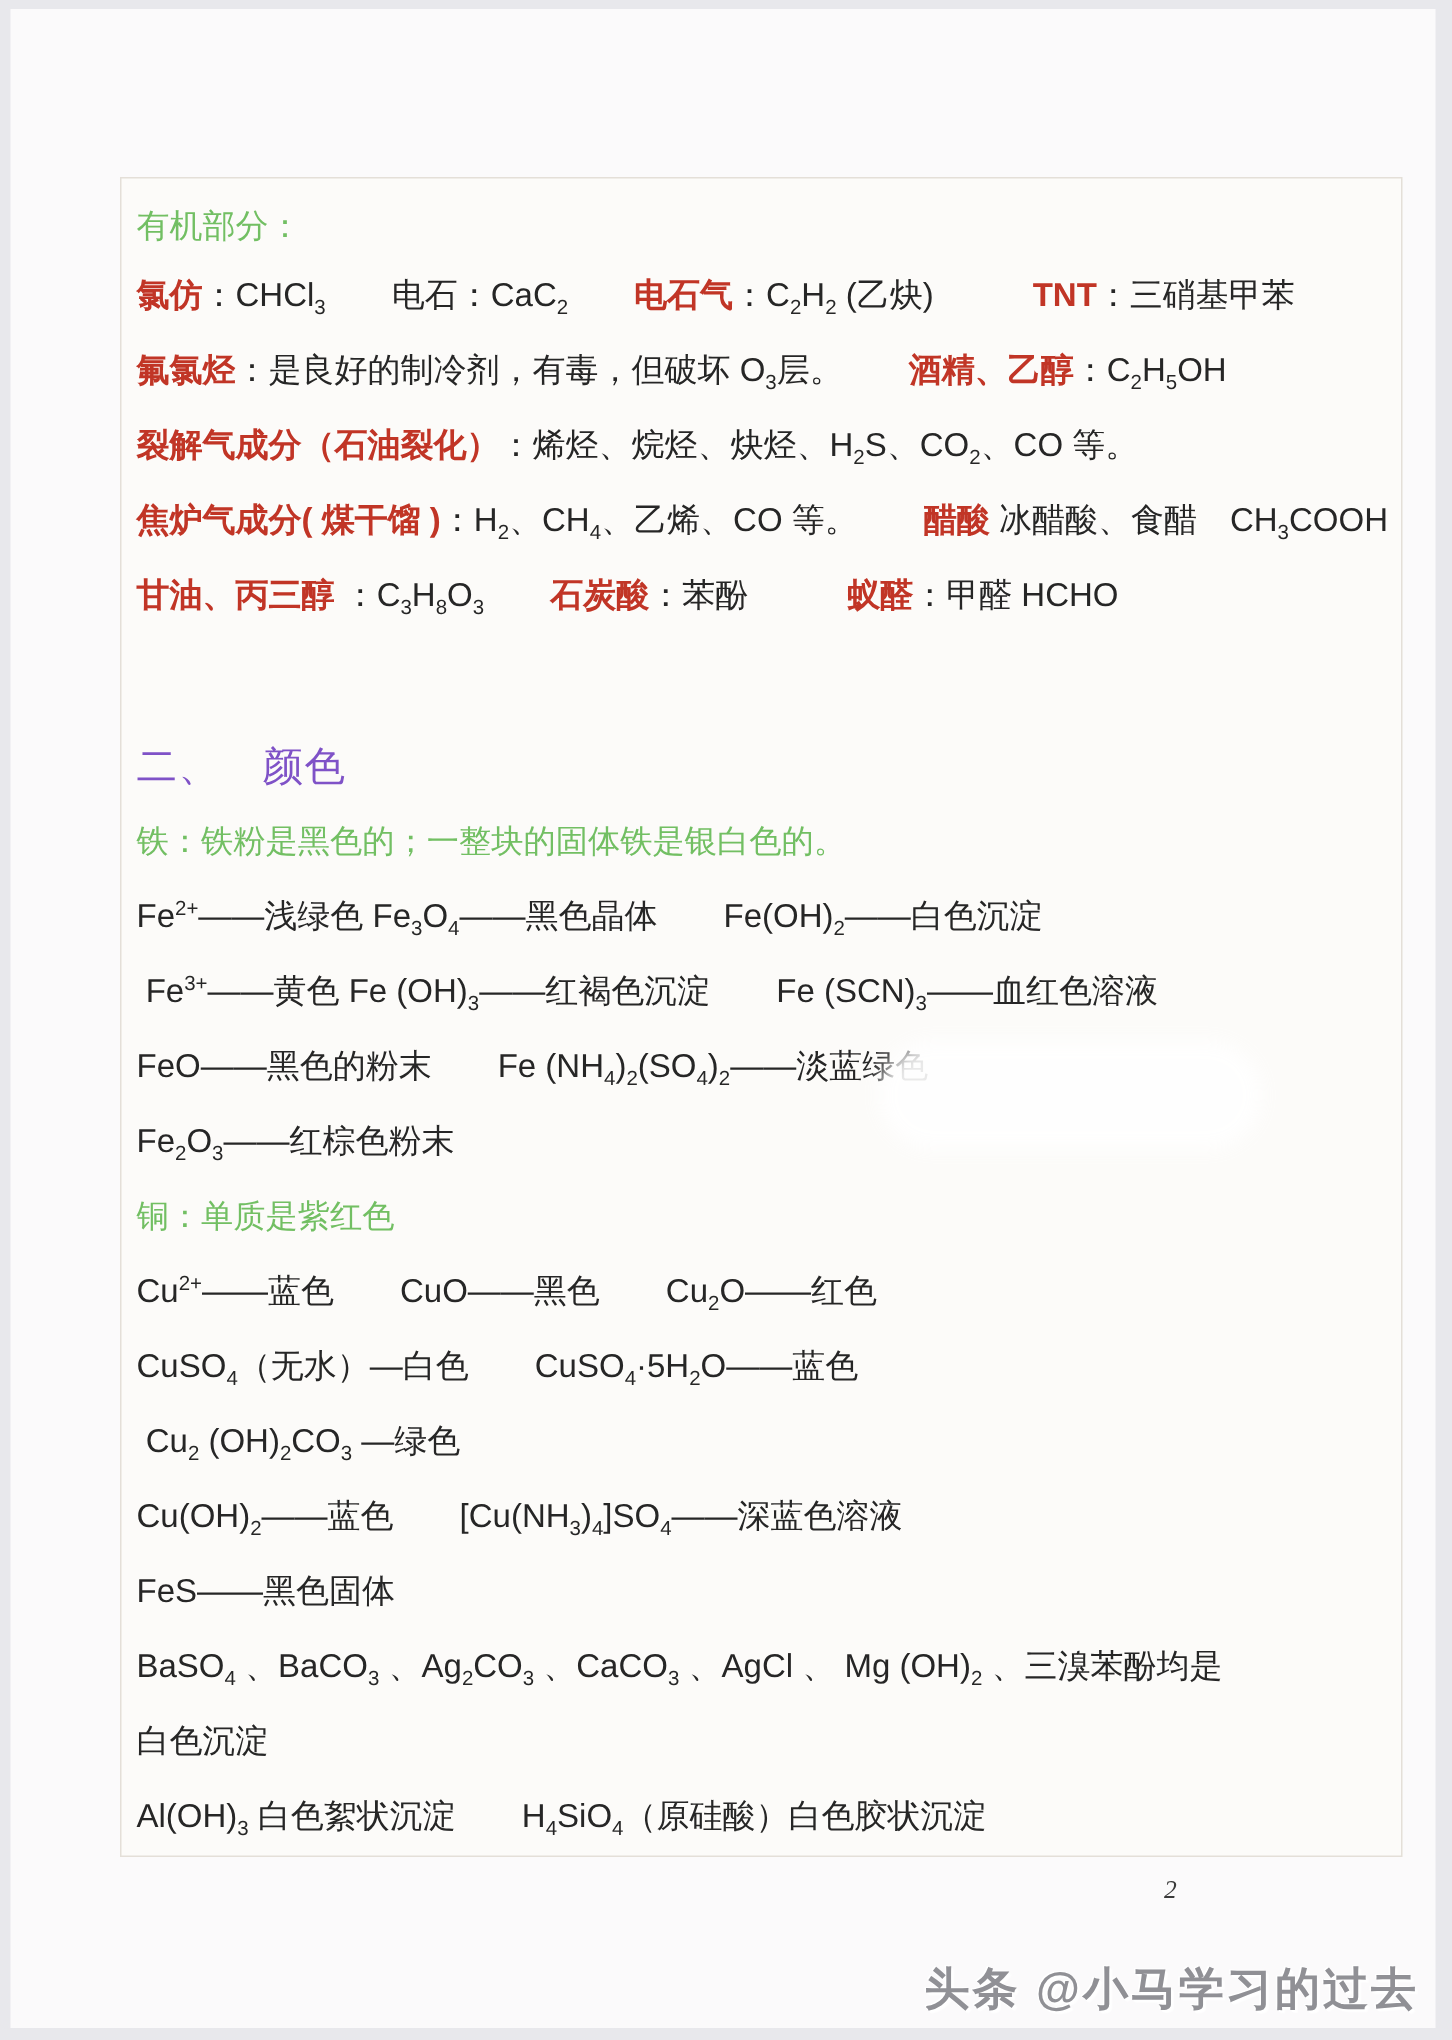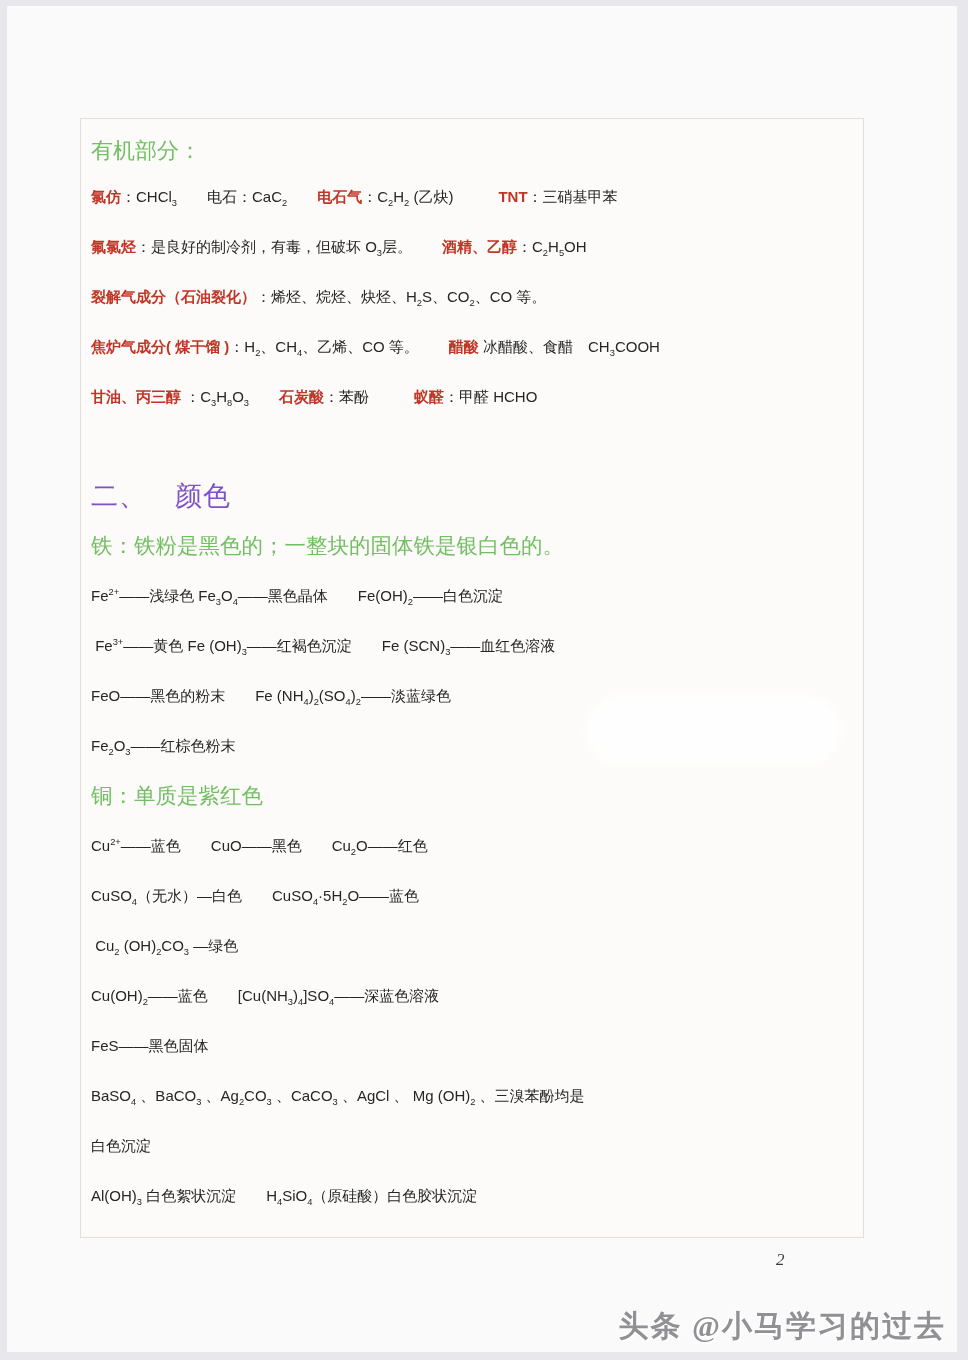--- a/index.html
+++ b/index.html
@@ -6,51 +6,50 @@
   body{
     width:968px;height:1360px;position:relative;overflow:hidden;
     background:#e8e8ec;
     font-family:"Liberation Sans","DejaVu Sans",sans-serif;
   }
   .page{
     position:absolute;left:7px;top:6px;width:950px;height:1346px;
     background:#fbfafb;
   }
   .panel{
-    position:absolute;left:73px;top:112px;width:784px;height:1120px;
+    position:absolute;left:73px;top:112px;width:855px;height:1120px;
     background:#fcfbf9;border:1px solid #e4dfd8;box-sizing:border-box;
   }
   .org-title{
     position:absolute;left:10px;top:14px;
     font-size:22px;line-height:36px;color:#72bf63;white-space:pre;
   }
   .stack{position:absolute;left:10px;white-space:pre;}
   #organic-stack{top:53px;}
-  #colors-stack{top:352px;}
-  .row{line-height:50px;font-size:15px;color:#262626;white-space:pre;}
+  #colors-stack{top:367px;}
+  .row{line-height:50px;font-size:22px;color:#262626;white-space:pre;}
   .row.heading{font-size:27px;color:#7f52c7;letter-spacing:1px;}
   .row.note{font-size:21.5px;color:#72bf63;font-family:Liberation Serif, serif;}
   .red{color:#c13526;font-weight:700;}
   sub{font-size:0.62em;line-height:0;}
   sup{font-size:0.62em;line-height:0;}
   .blob{
     position:absolute;left:505px;top:575px;width:255px;height:72px;
     background:#ffffff;border-radius:45px;filter:blur(6px);opacity:.9;
   }
   .pagenum{
     position:absolute;left:769px;top:1244px;
     font-family:"Liberation Serif","DejaVu Serif",serif;
     font-style:italic;font-size:17px;color:#3a3a3a;
   }
   .watermark{
     position:absolute;right:22px;top:1306px;
     font-size:30px;font-weight:700;letter-spacing:2px;
     color:#909095;
     text-shadow:1px 1px 0 #ffffff,-1px -1px 0 #ffffff,2px 2px 1px rgba(255,255,255,.85);
-    font-family:Liberation Serif, serif;
   }
 </style>
 </head>
 <body>
 
 <div class="page">
   <div class="panel">
     <div class="org-title">有机部分：</div>
     <div class="stack" id="organic-stack"><div class="row"><span class="red">氯仿</span><span>：CHCl</span><sub>3</sub><span>　　电石：CaC</span><sub>2</sub><span>　　</span><span class="red">电石气</span><span>：C</span><sub>2</sub><span>H</span><sub>2</sub><span> (乙炔)</span><span>　　　</span><span class="red">TNT</span><span>：三硝基甲苯</span></div><div class="row"><span class="red">氟氯烃</span><span>：是良好的制冷剂，有毒，但破坏 O</span><sub>3</sub><span>层。</span><span>　　</span><span class="red">酒精、乙醇</span><span>：C</span><sub>2</sub><span>H</span><sub>5</sub><span>OH</span></div><div class="row"><span class="red">裂解气成分（石油裂化）</span><span>：烯烃、烷烃、炔烃、H</span><sub>2</sub><span>S、CO</span><sub>2</sub><span>、CO 等。</span></div><div class="row"><span class="red">焦炉气成分( 煤干馏 )</span><span>：H</span><sub>2</sub><span>、CH</span><sub>4</sub><span>、乙烯、CO 等。</span><span>　　</span><span class="red">醋酸</span><span> 冰醋酸、食醋　CH</span><sub>3</sub><span>COOH</span></div><div class="row"><span class="red">甘油、丙三醇</span><span> ：C</span><sub>3</sub><span>H</span><sub>8</sub><span>O</span><sub>3</sub><span>　　</span><span class="red">石炭酸</span><span>：苯酚</span><span>　　　</span><span class="red">蚁醛</span><span>：甲醛 HCHO</span></div></div>
     <div class="stack" id="colors-stack"><div class="row heading">二、　颜色</div><div class="row note">铁：铁粉是黑色的；一整块的固体铁是银白色的。</div><div class="row "><span>Fe</span><sup>2+</sup><span>——浅绿色 Fe</span><sub>3</sub><span>O</span><sub>4</sub><span>——黑色晶体　　Fe(OH)</span><sub>2</sub><span>——白色沉淀</span></div><div class="row "><span> Fe</span><sup>3+</sup><span>——黄色 Fe (OH)</span><sub>3</sub><span>——红褐色沉淀　　Fe (SCN)</span><sub>3</sub><span>——血红色溶液</span></div><div class="row "><span>FeO——黑色的粉末　　Fe (NH</span><sub>4</sub><span>)</span><sub>2</sub><span>(SO</span><sub>4</sub><span>)</span><sub>2</sub><span>——淡蓝绿色</span></div><div class="row "><span>Fe</span><sub>2</sub><span>O</span><sub>3</sub><span>——红棕色粉末</span></div><div class="row note">铜：单质是紫红色</div><div class="row "><span>Cu</span><sup>2+</sup><span>——蓝色　　CuO——黑色　　Cu</span><sub>2</sub><span>O——红色</span></div><div class="row "><span>CuSO</span><sub>4</sub><span>（无水）—白色　　CuSO</span><sub>4</sub><span>·5H</span><sub>2</sub><span>O——蓝色</span></div><div class="row "><span> Cu</span><sub>2</sub><span> (OH)</span><sub>2</sub><span>CO</span><sub>3</sub><span> —绿色</span></div><div class="row "><span>Cu(OH)</span><sub>2</sub><span>——蓝色　　[Cu(NH</span><sub>3</sub><span>)</span><sub>4</sub><span>]SO</span><sub>4</sub><span>——深蓝色溶液</span></div><div class="row "><span>FeS——黑色固体</span></div><div class="row "><span>BaSO</span><sub>4</sub><span> 、BaCO</span><sub>3</sub><span> 、Ag</span><sub>2</sub><span>CO</span><sub>3</sub><span> 、CaCO</span><sub>3</sub><span> 、AgCl 、 Mg (OH)</span><sub>2</sub><span> 、三溴苯酚均是</span></div><div class="row "><span>白色沉淀</span></div><div class="row "><span>Al(OH)</span><sub>3</sub><span> 白色絮状沉淀　　H</span><sub>4</sub><span>SiO</span><sub>4</sub><span>（原硅酸）白色胶状沉淀</span></div></div>

